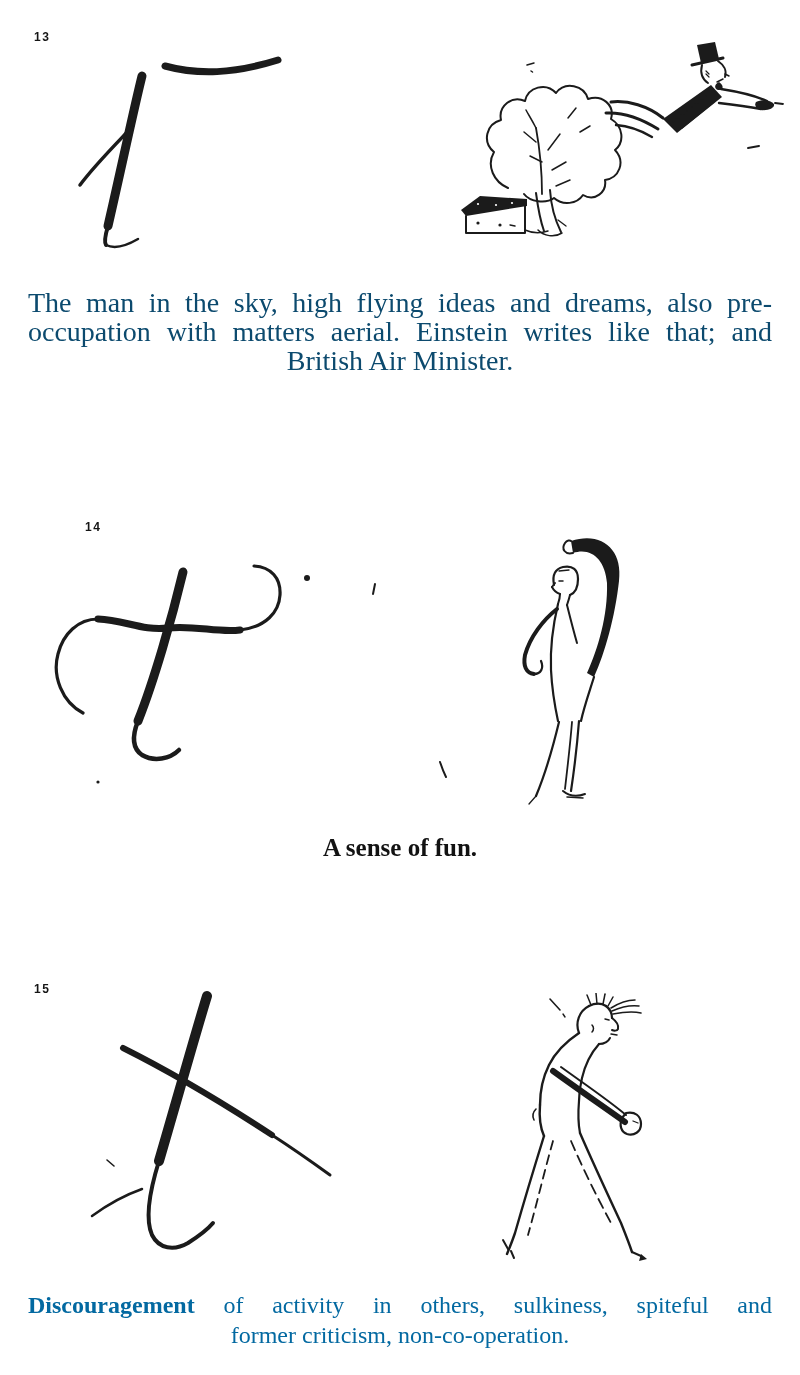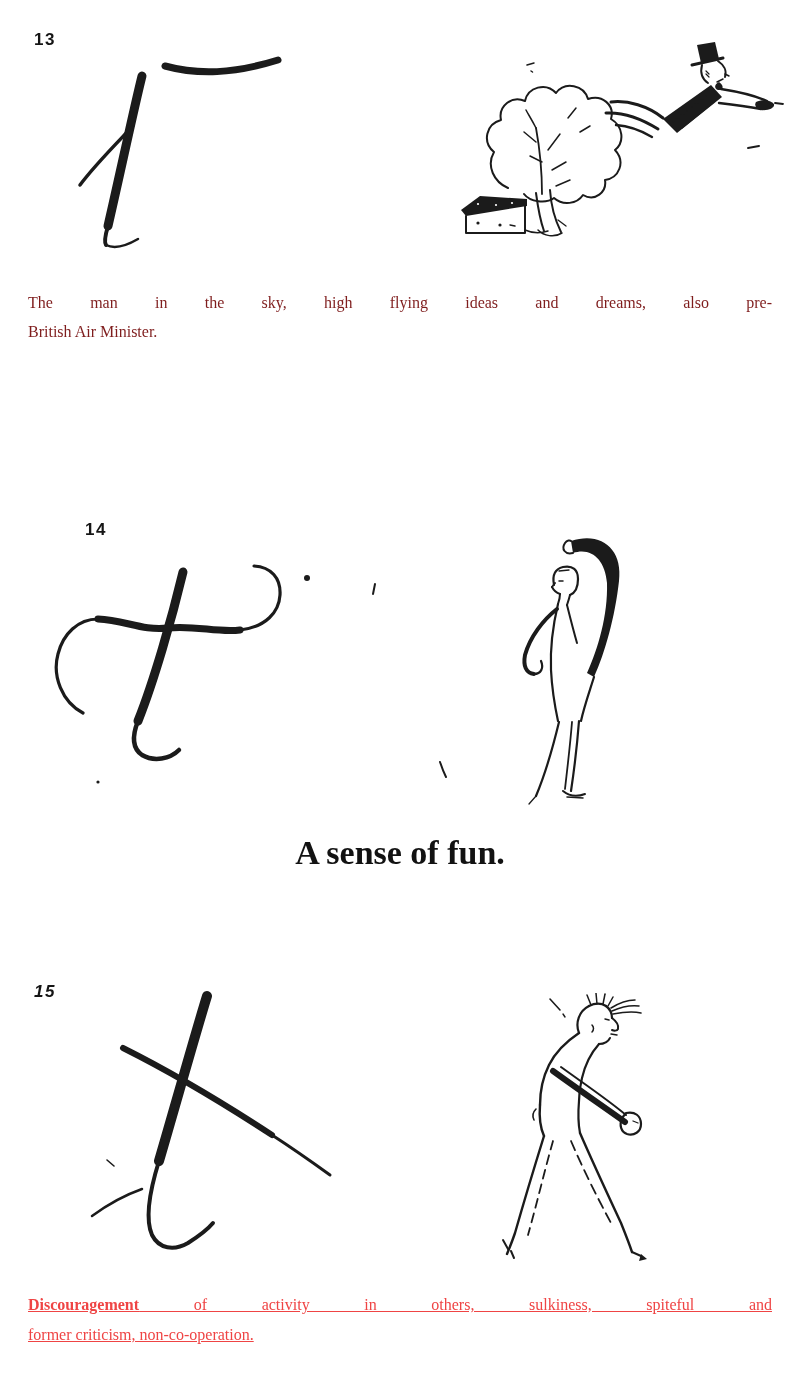--- a/index.html
+++ b/index.html
@@ -3,27 +3,27 @@
 <meta charset="utf-8">
 <style>
   html,body{margin:0;padding:0;background:#ffffff;}
   .page{
     position:relative;width:800px;height:1375px;background:#ffffff;
     font-family:"Liberation Serif","DejaVu Serif",serif;color:#1b1b1b;overflow:hidden;
   }
   .abs{position:absolute;}
   .sample-num{
     font-family:"Liberation Sans","DejaVu Sans",sans-serif;
-    font-weight:700;font-size:17px;letter-spacing:1.5px;color:#151515;
+    font-weight:700;font-size:12px;letter-spacing:1.5px;color:#151515;
   }
-  .caption{font-size:16px;line-height:29px;color:#7f1d1d;}
+  .caption{font-size:28px;line-height:29px;color:#0c4a6e;}
   .jline{text-align:justify;text-align-last:justify;}
-  .cline{}
-  .caption-fun{font-weight:700;font-size:34px;text-align:center;color:#121212;}
-  .caption15{font-size:16px;line-height:30px;color:#ef4444;text-decoration:underline;}
+  .cline{text-align:center;}
+  .caption-fun{font-weight:700;font-size:25px;text-align:center;color:#121212;}
+  .caption15{font-size:24px;line-height:30px;color:#0369a1;}
   .bold-lead{font-weight:700;}
   svg{display:block;}
   svg path, svg line{stroke:#1b1b1b;fill:none;stroke-linecap:round;stroke-linejoin:round;}
   svg .fill{fill:#1b1b1b;stroke:none;}
 </style>
 </head>
 <body>
 
 <div class="page">
 
@@ -94,20 +94,21 @@
       <path d="M345,73 l8,1" stroke-width="1.8"></path>
       <path d="M181,72 C198,70 218,76 233,88" stroke-width="3"></path>
       <path d="M176,83 C194,82 212,89 228,99" stroke-width="3"></path>
       <path d="M186,95 C200,96 212,101 222,107" stroke-width="2.4"></path>
       <path d="M318,118 l11,-2" stroke-width="2"></path>
     </g>
   </svg>
 
   <div class="abs caption" style="left:28px;top:288px;width:744px;">
     <div class="jline">The man in the sky, high flying ideas and dreams, also pre-</div>
+    <div class="jline">occupation with matters aerial.  Einstein writes like that; and</div>
     <div class="cline">British Air Minister.</div>
   </div>
 
   <div class="abs sample-num" style="left:44px;top:520px;margin-left:41px;">14</div>
 
   <svg class="abs" style="left:50px;top:556px;" width="340" height="235" viewBox="0 0 340 235">
     <g>
       <path d="M33,157 C12,146 2,120 8,98 C13,78 28,63 48,63 C75,64 92,75 118,72
                C145,69 168,77 190,74 C216,71 229,56 230,39 C231,22 221,11 204,10" stroke-width="3.2"></path>
       <path d="M48,63 C75,64 92,75 118,72 C145,69 168,77 190,74" stroke-width="7"></path>
@@ -156,21 +157,21 @@
       <path d="M57,197 C55,222 52,246 50,264" stroke-width="1.8"></path>
       <path d="M48,266 C54,271 62,272 70,269" stroke-width="2"></path>
       <path d="M52,272 l16,1" stroke-width="1.5"></path>
       <path d="M44,197 C37,226 29,252 21,271" stroke-width="2.2"></path>
       <path d="M21,271 L14,279" stroke-width="1.3"></path>
     </g>
   </svg>
 
   <div class="abs caption-fun" style="left:200px;top:834px;width:400px;">A sense of fun.</div>
 
-  <div class="abs sample-num" style="left:34px;top:982px;font-style:italic;">15</div>
+  <div class="abs sample-num" style="left:34px;top:982px;">15</div>
 
   <svg class="abs" style="left:80px;top:985px;" width="270" height="292" viewBox="0 0 270 292">
     <g>
       <path d="M127,11 C115,50 96,118 79,176" stroke-width="10"></path>
       <path d="M79,176 C69,208 65,234 72,250 C79,264 94,266 108,258 C119,251 128,244 133,238" stroke-width="4"></path>
       <path d="M12,231 C27,220 45,210 62,204" stroke-width="2.5"></path>
     </g>
     <g>
       <path d="M43,63 C85,84 140,116 192,150" stroke-width="6"></path>
       <path d="M192,150 C212,163 232,177 250,190" stroke-width="3"></path>

